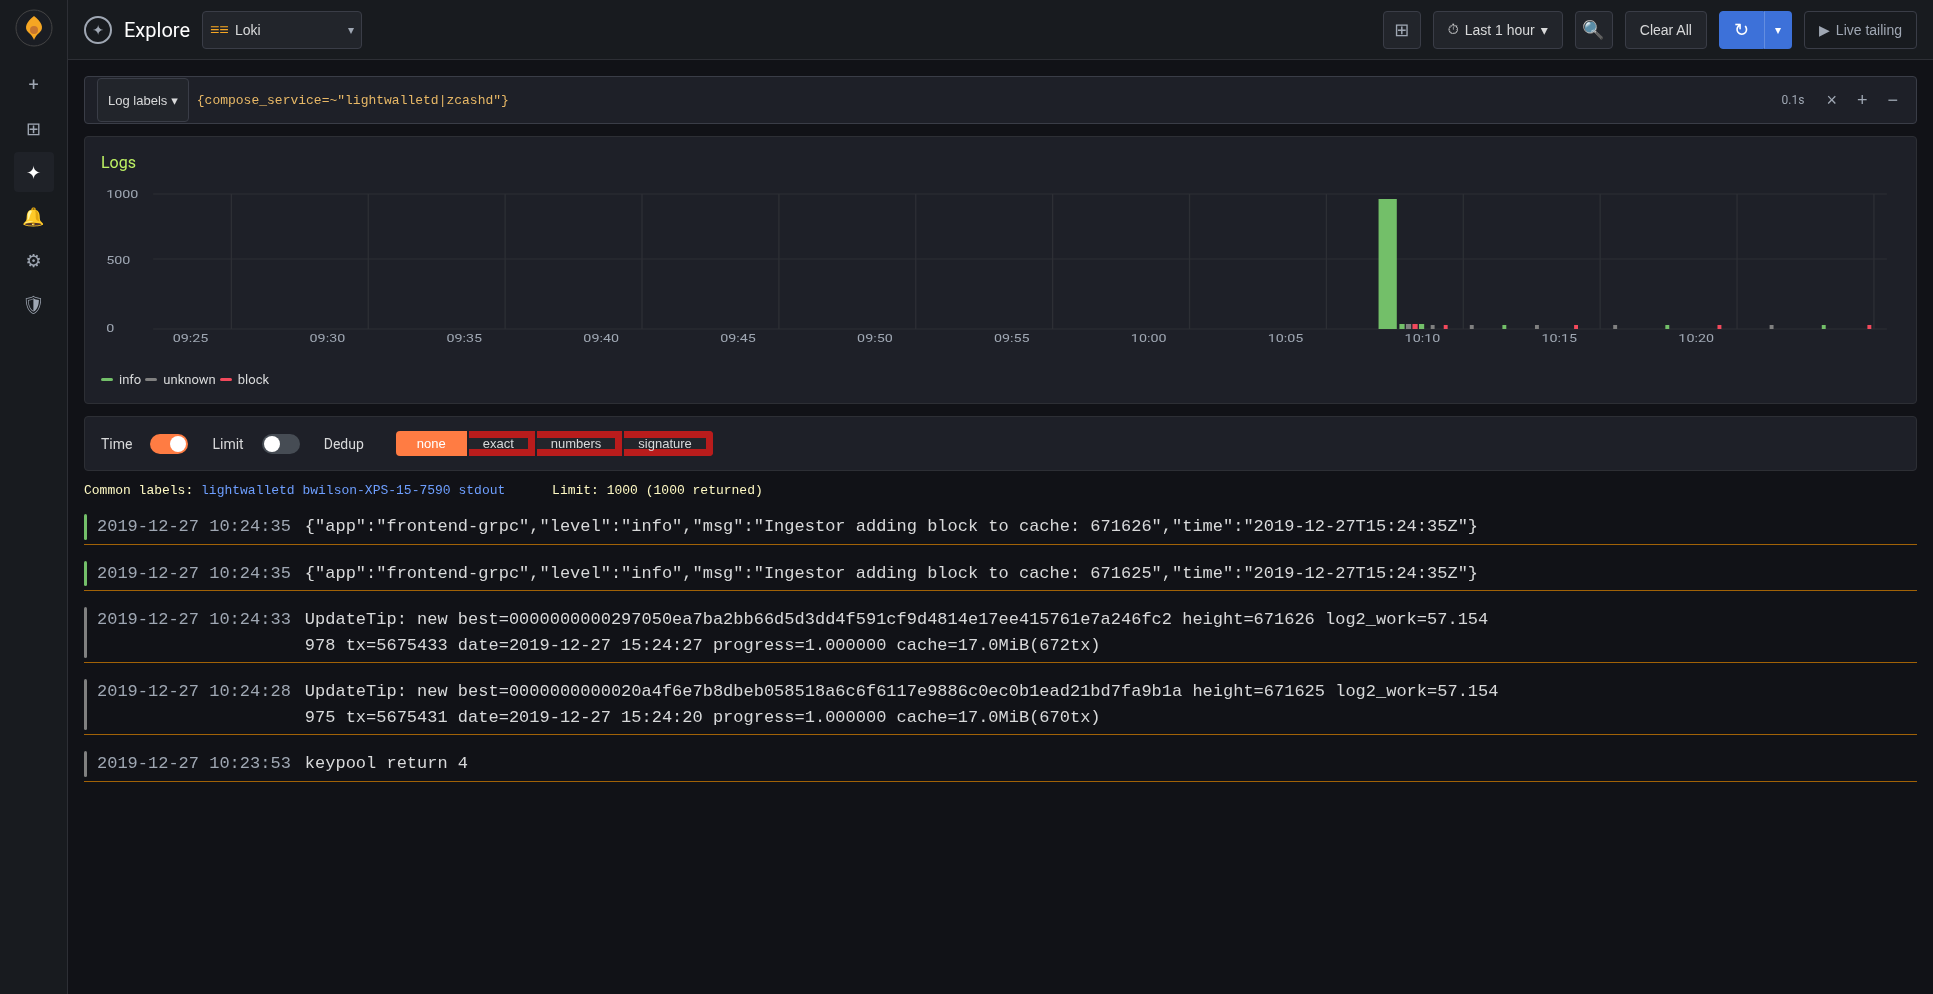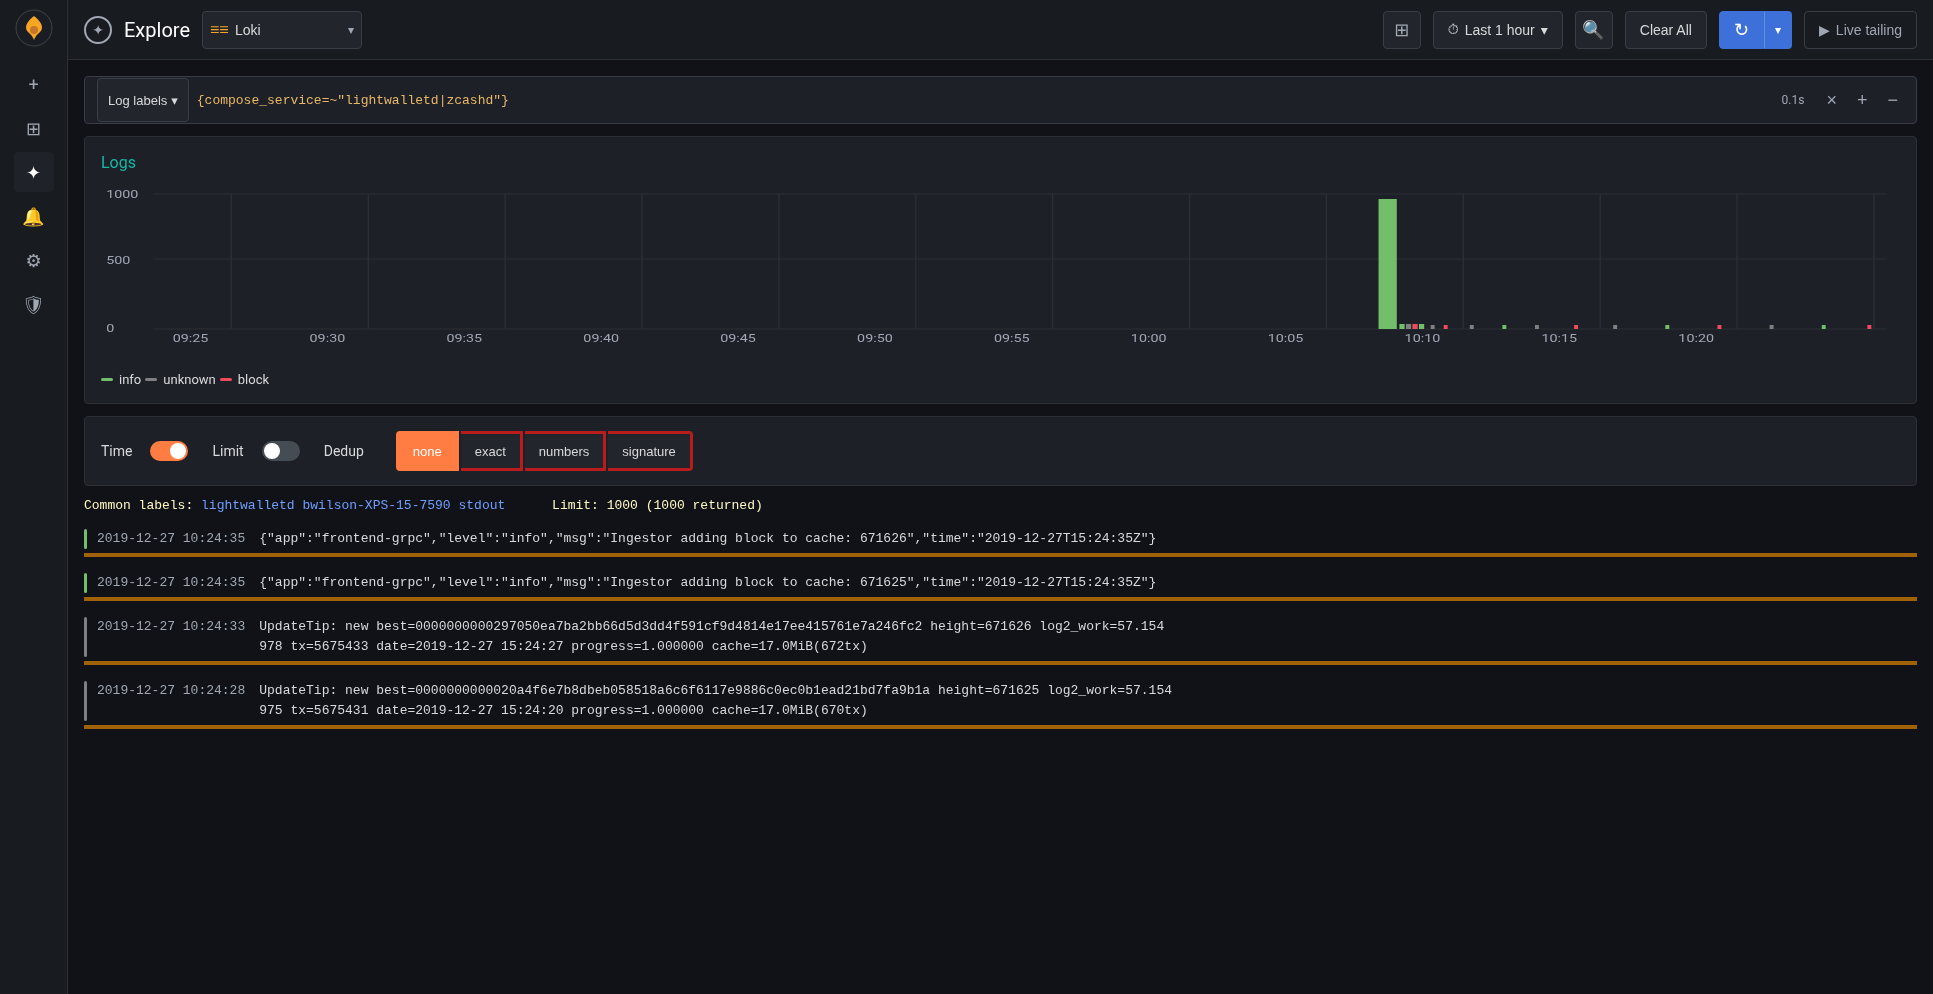--- a/index.html
+++ b/index.html
@@ -243,21 +243,21 @@
 
     
     .chart-panel {
       background: #1e2028;
       border: 1px solid #2d2f35;
       border-radius: 4px;
       padding: 16px;
     }
     .chart-title {
       font-size: 16px;
-      color: #14b8a6;
+      color: #bef264;
       margin-bottom: 12px;
     }
     .chart-area {
       position: relative;
       height: 180px;
     }
     .chart-svg {
       width: 100%;
       height: 160px;
     }
@@ -322,26 +322,26 @@
       gap: 2px;
       margin-left: 8px;
     }
     .dedup-label {
       font-size: 14px;
       color: #d8d9da;
       margin-right: 6px;
     }
     .dedup-btn {
       background: #22252b;
-      border: 3px solid #b91c1c;
+      border: 7px solid #b91c1c;
       color: #d8d9da;
       padding: 5px 14px;
       font-size: 13px;
       cursor: pointer;
-      height: 40px;
+      height: 25px;
       display: flex;
       align-items: center;
     }
     .dedup-btn:first-child { border-radius: 4px 0 0 4px; }
     .dedup-btn:last-child { border-radius: 0 4px 4px 0; }
     .dedup-btn.active {
       background: #ff7c43;
       border-color: #ff7c43;
       color: #fff;
     }
@@ -357,24 +357,24 @@
       margin-bottom: 10px;
       font-family: 'Courier New', monospace;
     }
     .common-labels span {
       color: #fef9c3;
     }
     .log-entry {
       display: flex;
       align-items: flex-start;
       font-family: 'Courier New', monospace;
-      font-size: 13px;
+      font-size: 17px;
       line-height: 1.5;
       padding: 4px 0;
-      border-bottom: 4px solid #a16207;
+      border-bottom: 1px solid #a16207;
       margin-top: 12px;
     }
     .log-bar {
       width: 3px;
       min-height: 20px;
       border-radius: 2px;
       margin-right: 10px;
       flex-shrink: 0;
       align-self: stretch;
     }
@@ -629,17 +629,22 @@
 978 tx=5675433 date=2019-12-27 15:24:27 progress=1.000000 cache=17.0MiB(672tx)</span>
         </div>
 
         <div class="log-entry" style="align-items:flex-start;">
           <div class="log-bar unknown" style="min-height:40px;"></div>
           <span class="log-timestamp">2019-12-27 10:24:28</span>
           <span class="log-message" style="white-space:pre-wrap;">UpdateTip: new best=0000000000020a4f6e7b8dbeb058518a6c6f6117e9886c0ec0b1ead21bd7fa9b1a height=671625 log2_work=57.154
 975 tx=5675431 date=2019-12-27 15:24:20 progress=1.000000 cache=17.0MiB(670tx)</span>
         </div>
 
+        <div class="log-entry">
+          <div class="log-bar unknown"></div>
+          <span class="log-timestamp">2019-12-27 10:23:53</span>
+          <span class="log-message">keypool return 4</span>
+        </div>
       </div>
     </div>
 
   </div>
 </div>
 
 </body></html>

